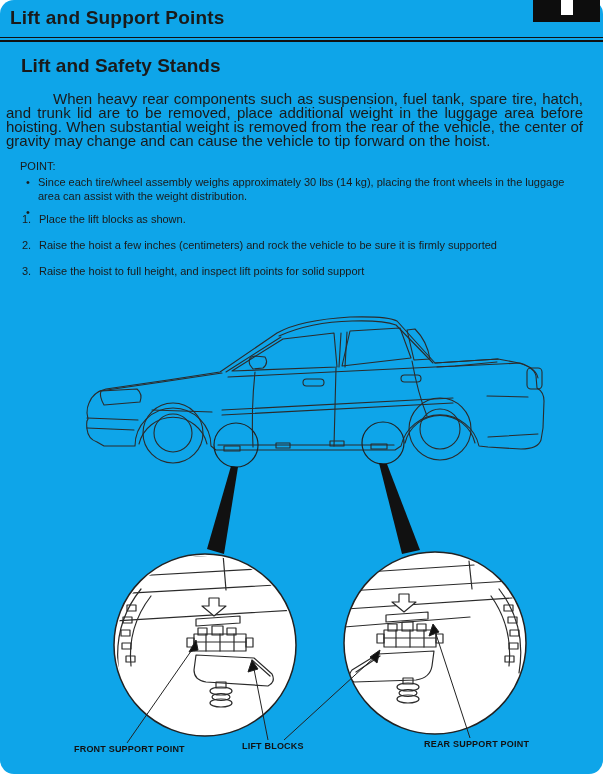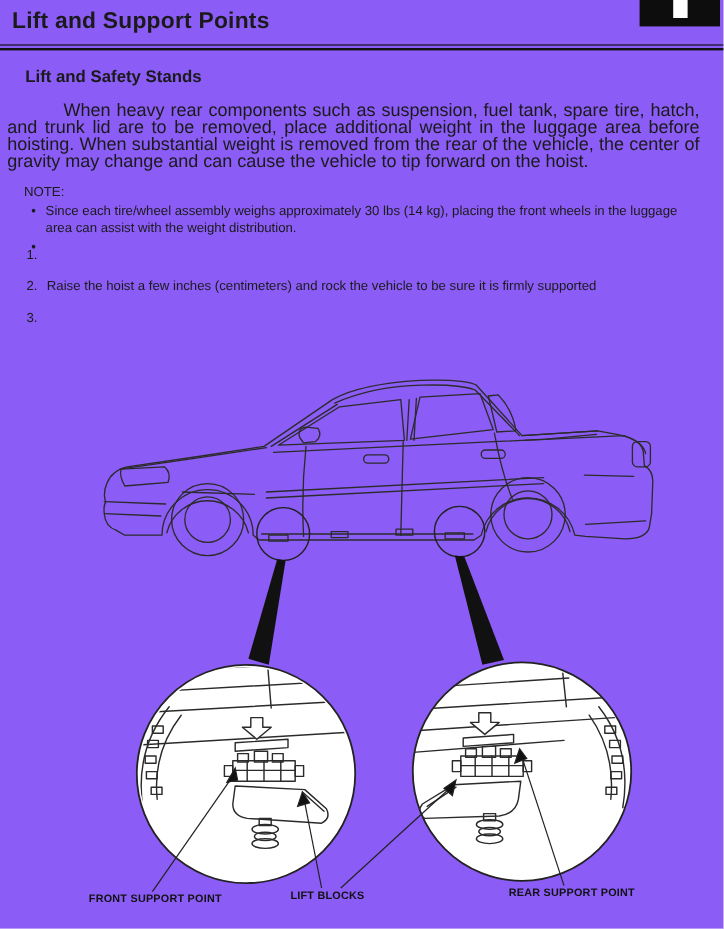--- a/index.html
+++ b/index.html
@@ -1,28 +1,28 @@
 <!DOCTYPE html>
 <html><head>
 <meta charset="utf-8">
 <style>
   * { margin:0; padding:0; box-sizing:border-box; }
   html,body { width:603px; height:774px; background:#ffffff; overflow:hidden;
               font-family:"Liberation Sans", sans-serif; color:#1a1a1a; }
-  .page { position:relative; width:603px; height:774px; background:#8b5cf6; }
+  .page { position:relative; width:603px; height:774px; background:#0ea5e9;border-radius:14px; }
 
   
   .hdr { position:relative; padding:7px 0 0 10px; height:31px; }
   .hdr h1 { font-size:19px; font-weight:bold; letter-spacing:0.2px; }
   .tab-icon { position:absolute; top:0; right:3px; width:67px; height:22px; background:#0d0d0d; }
   .tab-icon .notch { position:absolute; left:28px; top:0; width:12px; height:15px; background:#fff; }
 
   .rule { margin-top:6px; height:5px; border-top:1.5px solid #111; border-bottom:2.5px solid #111; }
 
-  h2.section { margin:13px 15px 0 21px; font-size:14px; font-weight:bold; }
+  h2.section { margin:13px 15px 0 21px; font-size:19px; font-weight:bold; }
 
   .intro { margin:15px 20px 0 6px; font-size:15px; line-height:14px; text-align:justify; text-indent:47px; }
 
   .note-label { margin:12px 0 0 20px; font-size:11px; font-weight:normal; }
   ul.notes { margin:3px 18px 0 20px; list-style:none; }
   ul.notes li { position:relative; padding-left:18px; font-size:11px; line-height:14px; margin-bottom:2px; }
   ul.notes li .bullet { position:absolute; left:6px; top:0; }
 
   ol.steps { margin:10px 20px 0 22px; list-style:none; }
   ol.steps li { display:flex; font-size:11px; line-height:13px; margin-bottom:13px; }
@@ -46,41 +46,43 @@
     <div class="tab-icon">
         <span class="notch"></span>
       </div>
   </div>
   <div class="rule"></div>
 
   <h2 class="section">Lift and Safety Stands</h2>
 
   <p class="intro">When heavy rear components such as suspension, fuel tank, spare tire, hatch, and trunk lid are to be removed, place additional weight in the luggage area before hoisting. When substantial weight is removed from the rear of the vehicle, the center of gravity may change and can cause the vehicle to tip forward on the hoist.</p>
 
-  <div class="note-label">NOTE:</div>
+  <div class="note-label">POINT:</div>
   <ul class="notes">
     <li>
       <span class="bullet">•</span>
       <span>Since each tire/wheel assembly weighs approximately 30 lbs (14 kg), placing the front wheels in the luggage area can assist with the weight distribution.</span>
     </li>
     <li>
       <span class="bullet">•</span>
     </li>
   </ul>
 
   <ol class="steps">
     <li>
       <span class="num">1.</span>
+      <span>Place the lift blocks as shown.</span>
     </li>
     <li>
       <span class="num">2.</span>
       <span>Raise the hoist a few inches (centimeters) and rock the vehicle to be sure it is firmly supported</span>
     </li>
     <li>
       <span class="num">3.</span>
+      <span>Raise the hoist to full height, and inspect lift points for solid support</span>
     </li>
   </ol>
 
   <div class="diagram">
     <svg width="603" height="484" viewBox="0 290 603 484">
       <defs>
         <clipPath id="clipL">
             <circle cx="205" cy="645" r="89"></circle>
           </clipPath>
         <clipPath id="clipR">

